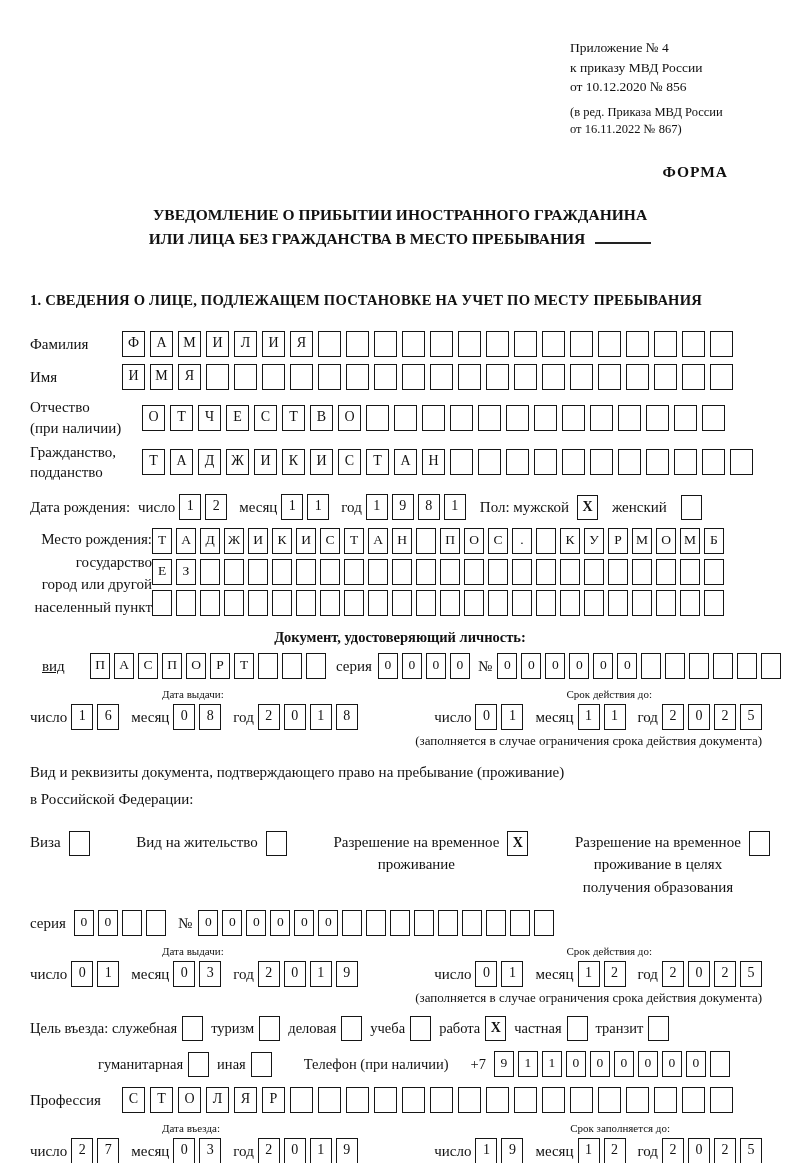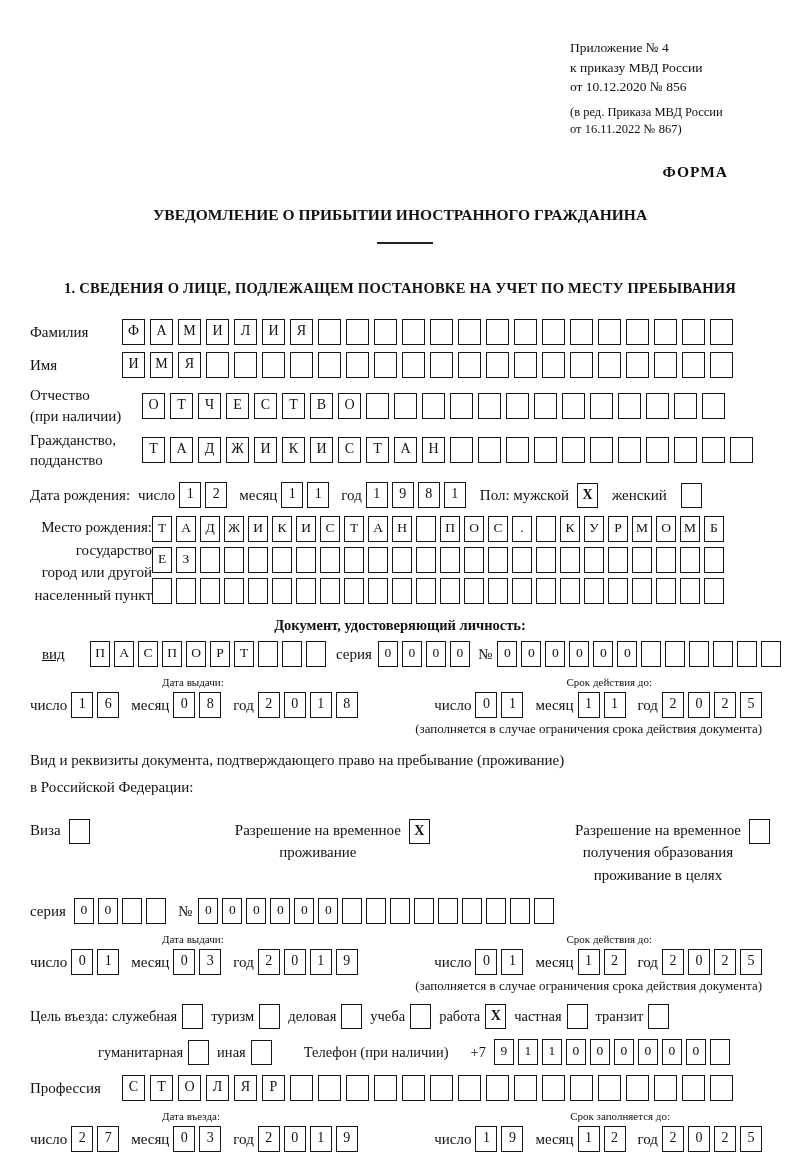--- a/index.html
+++ b/index.html
@@ -8,21 +8,21 @@
     width:800px; min-height:1163px; margin:0 auto;
     padding:26px 30px 20px 30px;
     font-family:"Liberation Serif","DejaVu Serif",serif;
     color:#111; font-size:15px;
   }
   .appendix { margin-left:auto; width:200px; font-size:13.5px; line-height:1.45; margin-top:12px; }
   .appendix .note { font-size:12.5px; margin-top:7px; line-height:1.4; }
   .forma { text-align:right; font-weight:bold; font-size:15.5px; letter-spacing:1px; margin:24px 42px 0 0; }
   .title { text-align:center; font-weight:bold; font-size:15.5px; line-height:1.6; margin-top:22px; }
   .title .blank { display:inline-block; width:56px; border-bottom:2px solid #222; height:14px; margin-left:10px; }
-  .sect { text-align:center; font-weight:bold; font-size:14.6px; margin-top:28px; letter-spacing:.2px; }
+  .sect { text-align:left; font-weight:bold; font-size:14.6px; margin-top:40px; letter-spacing:.2px; }
 
   .frow { display:flex; align-items:center; margin-top:7px; }
   .flabel { font-size:15px; flex:none; }
   .w92 { width:92px; } .w112 { width:112px; }
   .lbl2 { line-height:1.35; align-self:flex-start; }
 
   .cells { display:flex; flex:none; }
   .cells .cell {
     width:23px; height:26px; border:1.7px solid #161616; margin-right:5px;
     text-align:center; font-size:14px; line-height:22px; font-family:"Liberation Serif",serif;
@@ -67,21 +67,21 @@
     <div>(в ред. Приказа МВД России</div>
     <div>от 16.11.2022 № 867)</div>
   </div>
 </div>
 
 <div class="forma">ФОРМА</div>
 
 <div class="title">
   <div>УВЕДОМЛЕНИЕ О ПРИБЫТИИ ИНОСТРАННОГО ГРАЖДАНИНА</div>
   <div>
-    <span class="blank"></span>
+    <span>ИЛИ ЛИЦА БЕЗ ГРАЖДАНСТВА В МЕСТО ПРЕБЫВАНИЯ</span><span class="blank"></span>
   </div>
 </div>
 
 <div class="sect">1. СВЕДЕНИЯ О ЛИЦЕ, ПОДЛЕЖАЩЕМ ПОСТАНОВКЕ НА УЧЕТ ПО МЕСТУ ПРЕБЫВАНИЯ</div>
 
 <div class="frow" style="margin-top:22px;">
   <span class="flabel w92">Фамилия</span>
   <span class="cells">
       <span class="cell">Ф</span>
       <span class="cell">А</span>
@@ -404,31 +404,35 @@
   <div>Вид и реквизиты документа, подтверждающего право на пребывание (проживание)</div>
   <div>в Российской Федерации:</div>
 </div>
 
 <div class="opts">
   <div class="opt">
     <span class="olabel">Виза</span>
     <span class="checkbox"></span>
   </div>
   <div class="opt">
+    <span class="olabel">Вид на жительство</span>
+    <span class="checkbox"></span>
+  </div>
+  <div class="opt">
     <span class="olabel ctr">
       <div>Разрешение на временное</div>
       <div>проживание</div>
     </span>
     <span class="checkbox">X</span>
   </div>
   <div class="opt">
     <span class="olabel ctr">
       <div>Разрешение на временное</div>
+      <div>проживание в целях</div>
       <div>получения образования</div>
-      <div>проживание в целях</div>
     </span>
     <span class="checkbox"></span>
   </div>
 </div>
 
 <div class="frow" style="margin-top:12px;">
   <span class="flabel" style="margin-right:8px;">серия</span>
   <span class="cells sm">
       <span class="cell">0</span>
       <span class="cell">0</span>

